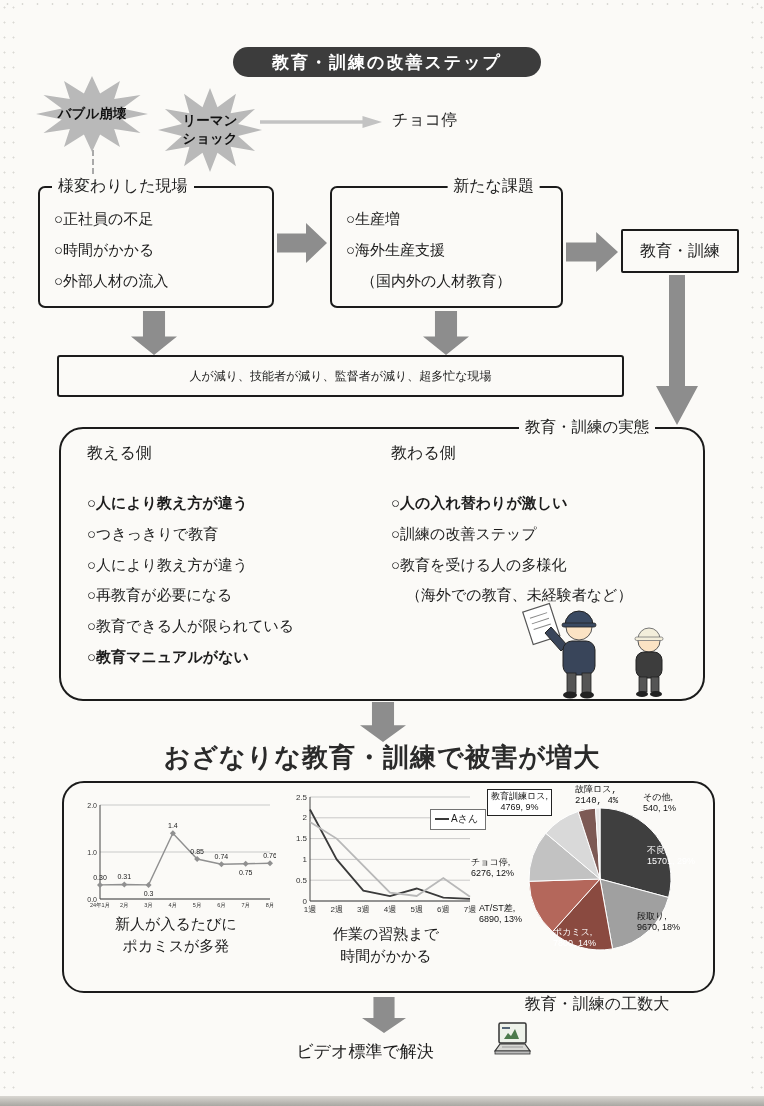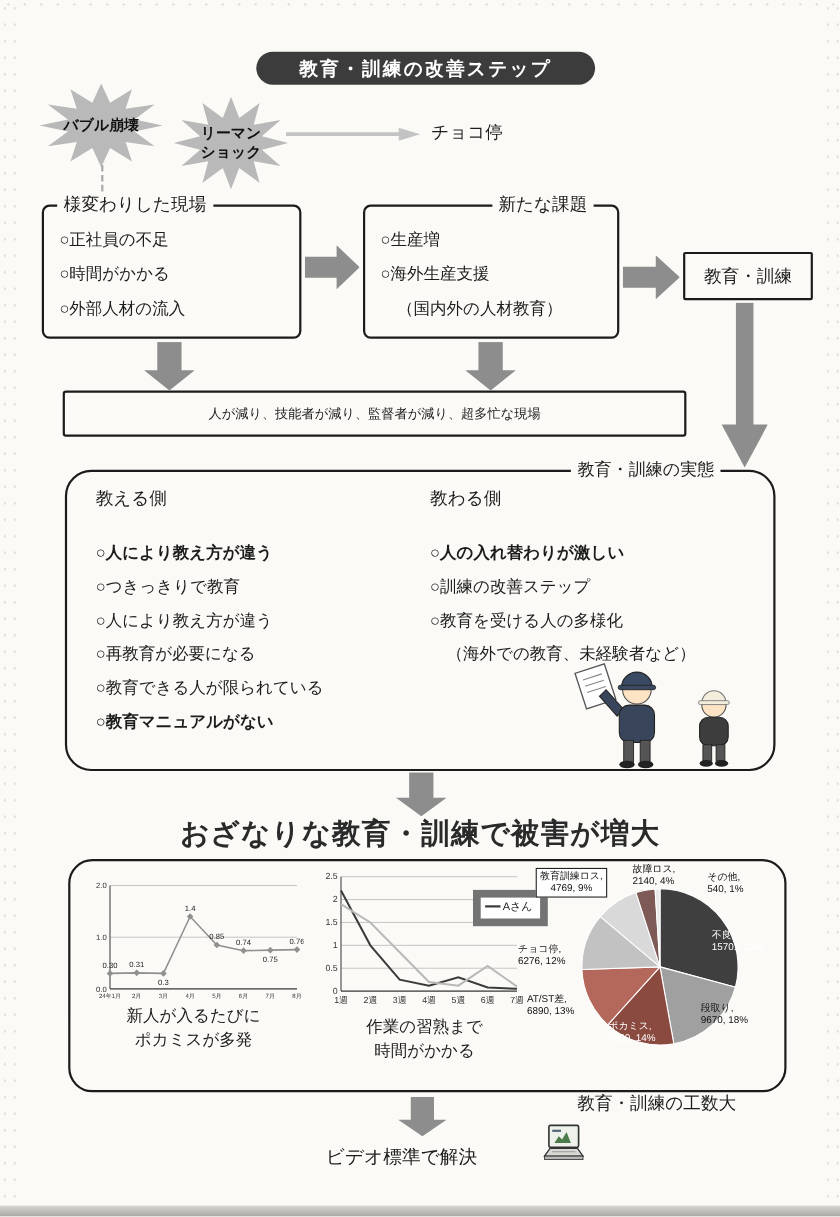--- a/index.html
+++ b/index.html
@@ -77,34 +77,34 @@
 
   .damage-heading { position:absolute; left:0; right:0; top:740px; text-align:center;
                     font-size:26px; font-weight:bold; letter-spacing:1px; color:#2a2a2a; }
 
   .charts-box { left:62px; top:781px; width:653px; height:212px; border-radius:22px; }
   .chart1 { position:absolute; left:12px; top:12px; }
   .chart2 { position:absolute; left:224px; top:8px; }
   .caption { position:absolute; text-align:center; font-size:15px; line-height:1.45; white-space:pre-line; }
   .caption1 { left:8px; top:130px; width:208px; }
   .caption2 { left:232px; top:140px; width:180px; }
-  .legend2 { position:absolute; left:366px; top:26px; width:46px; border:7px solid #737373; background:#fff;
+  .legend2 { position:absolute; left:366px; top:26px; width:46px; border:1px solid #737373; background:#fff;
              padding:3px 4px; font-size:10px; line-height:1.25; }
   .legend-swatch { display:inline-block; width:14px; height:2px; background:#3a3a3a; vertical-align:middle; margin-right:2px; }
 
   .pie-area { position:absolute; left:415px; top:0; width:238px; height:212px; }
   .pie-svg { position:absolute; left:46px; top:21px; }
   .pie-label { position:absolute; font-size:9px; line-height:1.25; white-space:pre-line; z-index:2; }
   .pl0 { left:168px; top:62px; }
   .pl1 { left:158px; top:128px; }
   .pl2 { left:74px; top:144px; }
   .pl3 { left:0px; top:120px; }
   .pl4 { left:-8px; top:74px; }
   .pl5 { left:8px; top:6px; border:1px solid #222; background:#fff; padding:1px 3px;text-align:center; }
-  .pl6 { left:96px; top:2px; }
+  .pl6 { left:96px; top:2px;font-family:Liberation Mono, monospace; }
   .pl7 { left:164px; top:9px; }
   .caption-pie { left:28px; top:174px; width:180px; font-size:16px;margin-top:35px; }
 
   .solution-text { position:absolute; left:245px; top:1040px; width:240px; text-align:center; font-size:17px; }
   .computer { position:absolute; left:490px; top:1020px; width:44px; height:42px; }
 </style>
 </head>
 <body>
 
 <div class="page">

